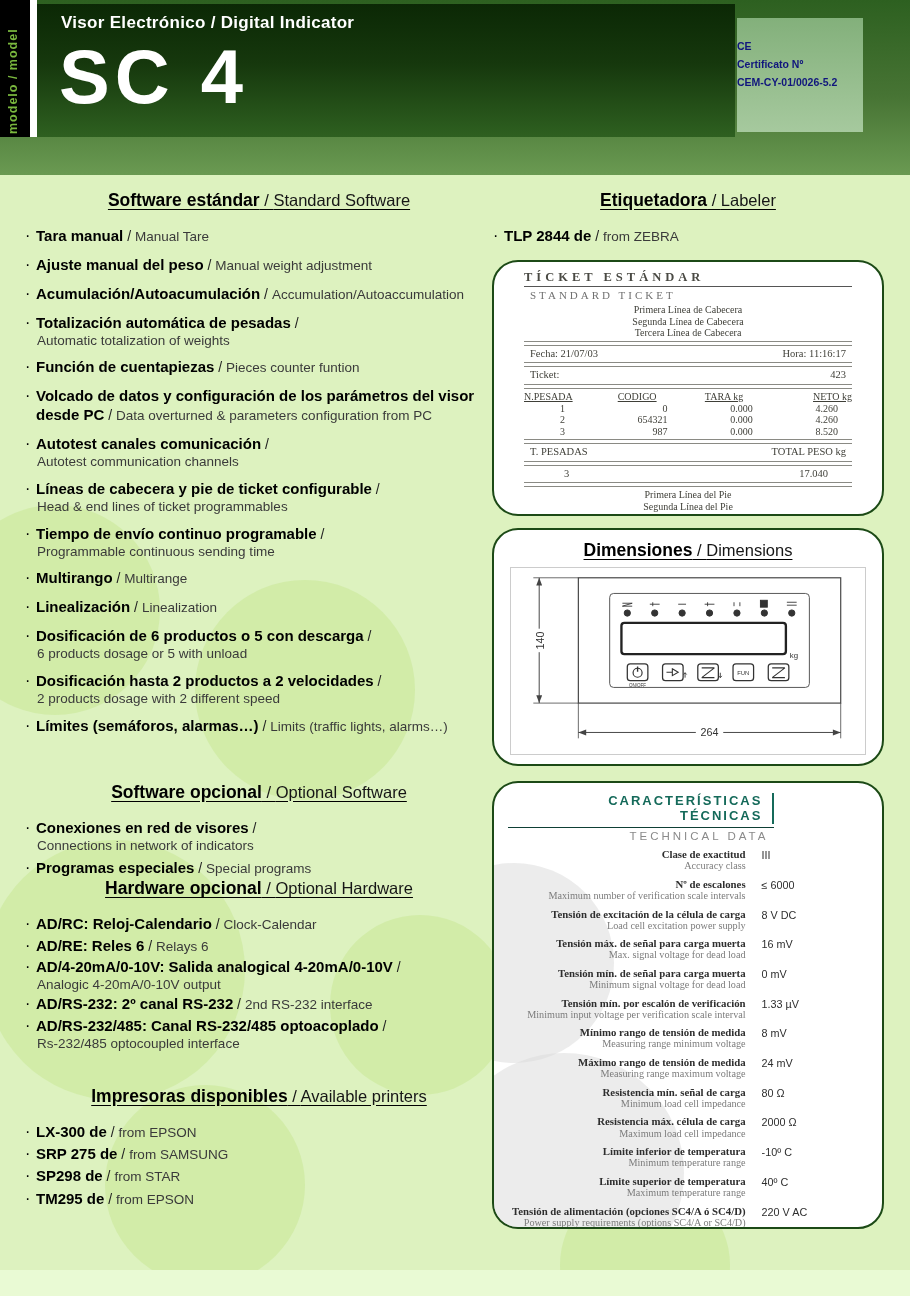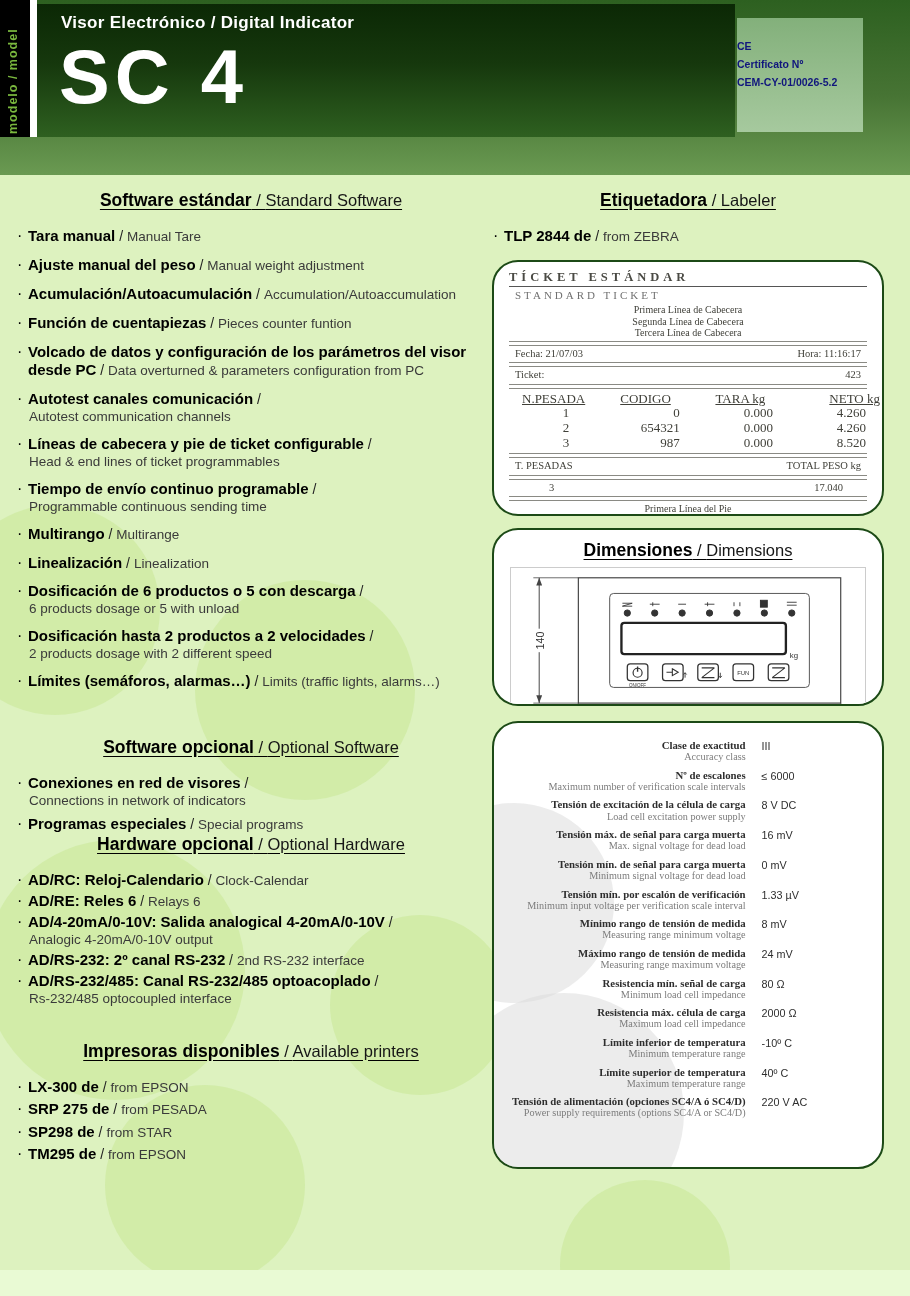--- a/index.html
+++ b/index.html
@@ -18,21 +18,21 @@
   .mainbox{position:absolute;left:37px;top:4px;width:698px;height:133px;color:#fff;
            background:linear-gradient(180deg,#0b2805 0%,#16380d 45%,#2e6020 100%);}
   .vtitle{padding:9px 0 0 24px;font-size:17px;font-weight:bold;letter-spacing:.3px;}
   .model{padding:6px 0 0 22px;font-size:76px;font-weight:bold;letter-spacing:5px;line-height:1;}
   .cert{position:absolute;left:737px;top:18px;width:126px;height:114px;box-sizing:border-box;
         background:linear-gradient(180deg,#83b07b,#a6c99e);
         color:#10157d;font-weight:bold;font-size:10.5px;text-align:left;
         padding-top:20px;line-height:1.7;}
 
   
-  .leftcol{position:absolute;left:16px;top:190px;width:470px;z-index:2;}
+  .leftcol{position:absolute;left:24px;top:190px;width:470px;z-index:2;}
   .rightcol{position:absolute;left:492px;top:190px;width:392px;z-index:2;}
 
   .sec-h{text-align:center;text-decoration:underline;text-underline-offset:3px;margin:0;}
   .sec-h .hes{font-weight:bold;font-size:17.5px;color:#000;}
   .sec-h .hsep{font-size:16.5px;color:#141414;}
   .sec-h .hen{font-size:16.5px;color:#161616;}
 
   .item{position:relative;padding-left:12px;line-height:1.18;}
   .item::before{content:"\00b7";position:absolute;left:1px;color:#000;}
   .item .es{font-weight:bold;font-size:15px;color:#000;}
@@ -47,33 +47,33 @@
   #sec-hw .sec-h{}
   #sec-hw .item{margin-top:2.5px;}
   #sec-pr .sec-h{margin-top:34px;}
   #sec-pr .item{margin-top:3.5px;}
   #sec-std .item:first-of-type,#sec-optsw .item:first-of-type,
   #sec-hw .item:first-of-type,#sec-pr .item:first-of-type{margin-top:16px;}
 
   
   .rbox{border:2.5px solid #1c4a16;border-radius:26px;background:#fff;
         position:relative;overflow:hidden;box-sizing:border-box;}
-  .ticket-box{height:256px;margin-top:14px;padding:8px 15px;}
-  .dims-box{height:178px;margin-top:12px;padding:6px 10px;}
+  .ticket-box{height:256px;margin-top:14px;padding:8px 30px;}
+  .dims-box{height:238px;margin-top:12px;padding:6px 10px;}
   .tech-box{height:448px;margin-top:15px;padding:10px 14px;}
 
   
   .ticket{font-family:"Liberation Serif",serif;color:#3f3f38;font-size:10px;line-height:1.2;}
   .t-title{font-size:12.5px;font-weight:bold;letter-spacing:4px;color:#4a4a44;
            border-bottom:1.5px solid #555;padding-bottom:1px;}
   .t-sub{font-size:11px;letter-spacing:3px;color:#707070;margin:2px 0 1px 6px;}
   .t-center{text-align:center;font-size:10px;line-height:1.15;margin-top:2px;}
   .tsep{height:3px;border-top:1px solid #8a8a84;border-bottom:1px solid #8a8a84;margin:2px 0;}
   .t-flex{display:flex;justify-content:space-between;padding:0 6px;font-size:10.5px;}
-  .t-table{width:100%;border-collapse:collapse;font-size:13px;margin-left:13px;}
+  .t-table{width:100%;border-collapse:collapse;font-size:10px;}
   .t-table th{font-weight:normal;text-decoration:underline;padding:0;}
   .t-table th:nth-child(1){text-align:left;width:21%;}
   .t-table th:nth-child(2){text-align:center;width:27%;}
   .t-table th:nth-child(3){text-align:center;width:26%;}
   .t-table th:nth-child(4){text-align:right;width:26%;}
   .t-table td{text-align:right;padding:0 14px 0 0;line-height:1.15;}
   .t-table td:nth-child(1){padding-right:28px;}
 
   
   .draw{margin:6px auto 0;width:354px;height:186px;border:1px solid #ccc;background:#fff;}
@@ -129,20 +129,21 @@
     <div class="sec" id="sec-std">
       <div class="sec-h"><span class="hes">Software estándar</span><span class="hsep"> / </span><span class="hen">Standard Software</span></div>
       <div>
 
           <div class="item"><span class="es">Tara manual</span><span class="sep"> / </span><span class="en">Manual Tare</span></div>
 
           <div class="item"><span class="es">Ajuste manual del peso</span><span class="sep"> / </span><span class="en">Manual weight adjustment</span></div>
 
           <div class="item"><span class="es">Acumulación/Autoacumulación</span><span class="sep"> / </span><span class="en">Accumulation/Autoaccumulation</span></div>
 
+          <div class="item"><span class="es">Totalización automática de pesadas</span><span class="sep"> /</span><span class="en"></span><div class="en2">Automatic totalization of weights</div></div>
 
           <div class="item"><span class="es">Función de cuentapiezas</span><span class="sep"> / </span><span class="en">Pieces counter funtion</span></div>
 
           <div class="item"><span class="es">Volcado de datos y configuración de los parámetros del visor desde PC</span><span class="sep"> / </span><span class="en">Data overturned &amp; parameters configuration from PC</span></div>
 
           <div class="item"><span class="es">Autotest canales comunicación</span><span class="sep"> /</span><span class="en"></span><div class="en2">Autotest communication channels</div></div>
 
           <div class="item"><span class="es">Líneas de cabecera y pie de ticket configurable</span><span class="sep"> /</span><span class="en"></span><div class="en2">Head &amp;  end lines of ticket programmables</div></div>
 
           <div class="item"><span class="es">Tiempo de envío continuo programable</span><span class="sep"> /</span><span class="en"></span><div class="en2">Programmable continuous sending time</div></div>
@@ -185,21 +186,21 @@
 
         </div>
     </div>
 
     <div class="sec" id="sec-pr">
       <div class="sec-h"><span class="hes">Impresoras disponibles</span><span class="hsep"> / </span><span class="hen">Available printers</span></div>
       <div>
 
           <div class="item"><span class="es">LX-300 de</span><span class="sep"> / </span><span class="en">from EPSON</span></div>
 
-          <div class="item"><span class="es">SRP 275 de</span><span class="sep"> / </span><span class="en">from PESADA</span></div>
+          <div class="item"><span class="es">SRP 275 de</span><span class="sep"> / </span><span class="en">from SAMSUNG</span></div>
 
           <div class="item"><span class="es">SP298 de</span><span class="sep"> / </span><span class="en">from STAR</span></div>
 
           <div class="item"><span class="es">TM295 de</span><span class="sep"> / </span><span class="en">from EPSON</span></div>
         </div>
     </div>
 
   </div>
 
   <div class="rightcol">
@@ -342,20 +343,27 @@
             <path d="M266 112 l13 -10 M266 102 h13 M266 112 h13" fill="none" stroke="#333" stroke-width="1.1"></path>
           </g>
         </svg>
       </div>
     </div>
 
     <div class="rbox tech-box">
       <div class="gblob" style="left:-80px;top:80px;width:200px;height:200px;"></div>
       <div class="gblob" style="left:-50px;top:270px;width:240px;height:240px;"></div>
       <div class="tech-inner">
+        <div class="tech-head">
+          <div class="tech-titlewrap">
+              <div class="tech-title"><span>CARACTERÍSTICAS</span><br><span>TÉCNICAS</span></div>
+            </div>
+          <hr class="tech-hr">
+          <div class="tech-sub">TECHNICAL DATA</div>
+        </div>
         <div>
 
             <div class="trow">
               <div class="tl">
                 <div class="tes">Clase de exactitud</div>
                 <div class="ten">Accuracy class</div>
               </div>
               <div class="tv">III</div>
             </div>
 

